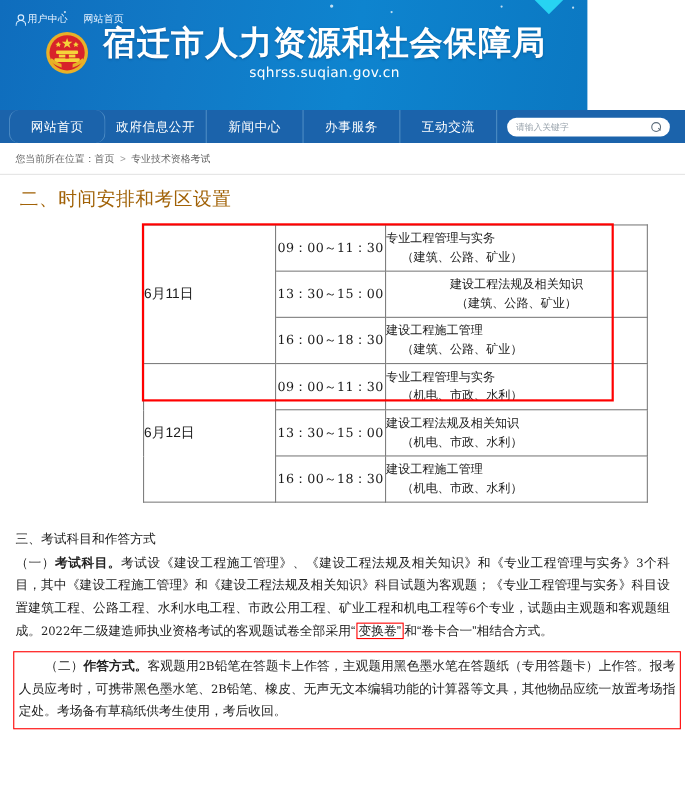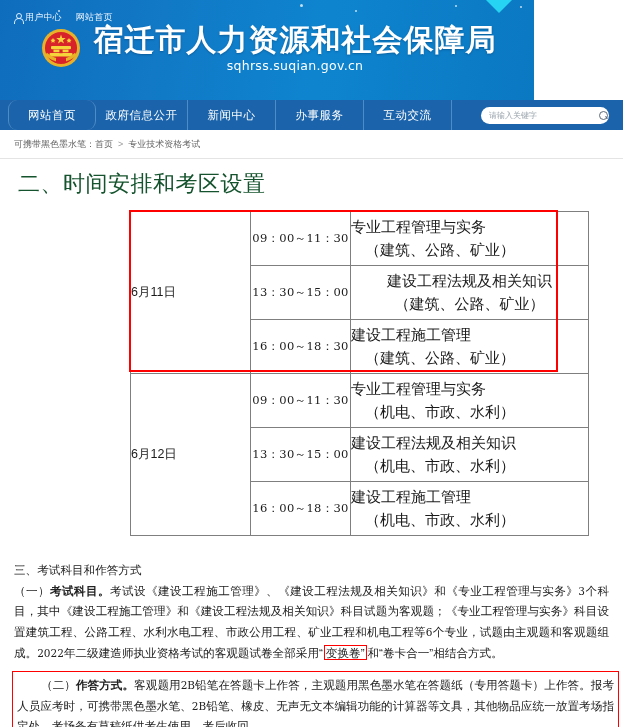--- a/index.html
+++ b/index.html
@@ -86,21 +86,21 @@
     border-right: 1px solid #4d8cc4;
     width: 88px;
   }
   .nav-item:first-child { margin-left: 8px; border-left: 1px solid #4d8cc4; border-radius: 9px; }
   .nav-item.w-wide { width: 92px; }
   .nav-search {
     flex: 1; display: flex; align-items: center; justify-content: flex-end;
     padding-right: 14px;
   }
   .search-box {
-    width: 128px; height: 17px; background: #fff; border-radius: 9px;
+    width: 148px; height: 17px; background: #fff; border-radius: 9px;
     display: flex; align-items: center; padding: 0 8px;
   }
   .search-box input {
     flex: 1; border: none; outline: none; font-size: 8px;
     color: #333; font-family: "Liberation Sans", sans-serif; background: transparent;
   }
   .search-box input::placeholder { color: #9aa4ad; }
   .mag { width: 9px; height: 9px; position: relative; flex: none; }
   .mag::before {
     content:""; position:absolute; left:0; top:0; width:7px; height:7px;
@@ -115,41 +115,41 @@
   .crumb-wrap {
     border-bottom: 1px solid #e4e4e4;
     padding: 8px 0 7px 14px;
     background: #fff;
   }
   .crumb { font-size: 9px; color: #666; }
   .crumb a { color: #666; text-decoration: none; }
   .crumb .sep { margin: 0 5px; color: #999; }
 
   .sec-title {
-    font-size: 22px; color: #14532d; font-weight: 400;
+    font-size: 17px; color: #a16207; font-weight: 400;
     padding: 10px 0 0 18px; letter-spacing: .5px;
   }
 
   
   .tbl-wrap { margin: 12px 0 0 130px; position: relative; }
   table.sched {
     border-collapse: collapse;
     table-layout: fixed;
     width: 427px;
     border: 1px solid #7f7f7f;
   }
   table.sched td {
     border: 1px solid #7f7f7f;
     vertical-align: middle;
     padding: 4px 0;
     color: #1a1a1a;
   }
   td.c-date   { width: 120px; text-align: left; font-size: 12.5px; }
   td.c-time   { width: 100px; text-align: center; font-family: "DejaVu Serif", serif; font-size: 11.5px; letter-spacing: .3px; margin-top: 12px; }
-  td.c-subj   { width: 238px; font-size: 15px; padding-left: 10px; line-height: 1.5; }
+  td.c-subj   { width: 238px; font-size: 11px; padding-left: 10px; line-height: 1.5; }
   td.c-subj.centered { text-align: center; padding-left: 0; }
   td.c-subj .l2 { display: block; }
   td.c-subj .l2.ind { padding-left: 14px; }
 
   .redbox {
     position: absolute;
     border: 2px solid #ff0000;
     pointer-events: none;
   }
   #redbox-day1 { left: -1px; top: -1px; width: 429px; height: 162px; }
@@ -234,21 +234,21 @@
   <div class="nav-search">
     <div class="search-box">
       <input type="text" placeholder="请输入关键字" style="">
       <span class="mag"></span>
     </div>
   </div>
 </div>
 
 <div class="crumb-wrap">
   <div class="crumb">
-    <span>可携带黑色墨水笔：</span><a href="#">首页</a><span class="sep">&gt;</span><a href="#">专业技术资格考试</a>
+    <span>您当前所在位置：</span><a href="#">首页</a><span class="sep">&gt;</span><a href="#">专业技术资格考试</a>
   </div>
 </div>
 
 <div class="sec-title">二、时间安排和考区设置</div>
 
 <div class="tbl-wrap">
   <table class="sched">
     <tbody>
 
       <tr>

